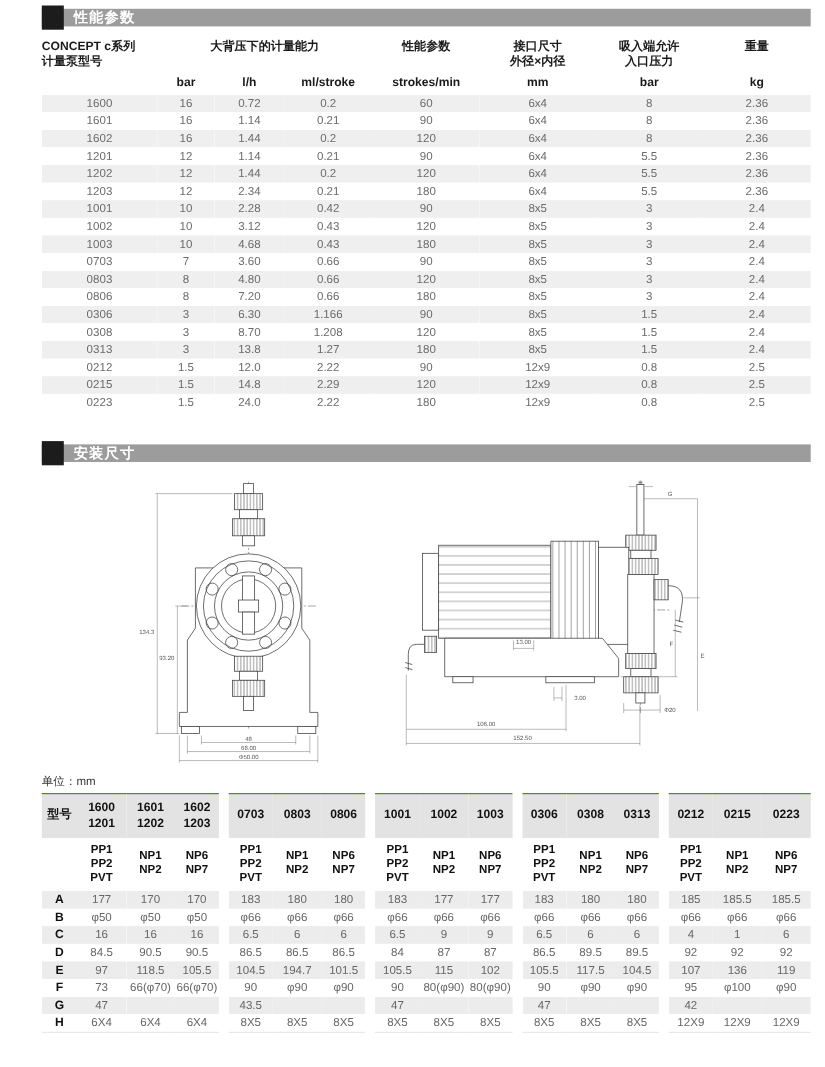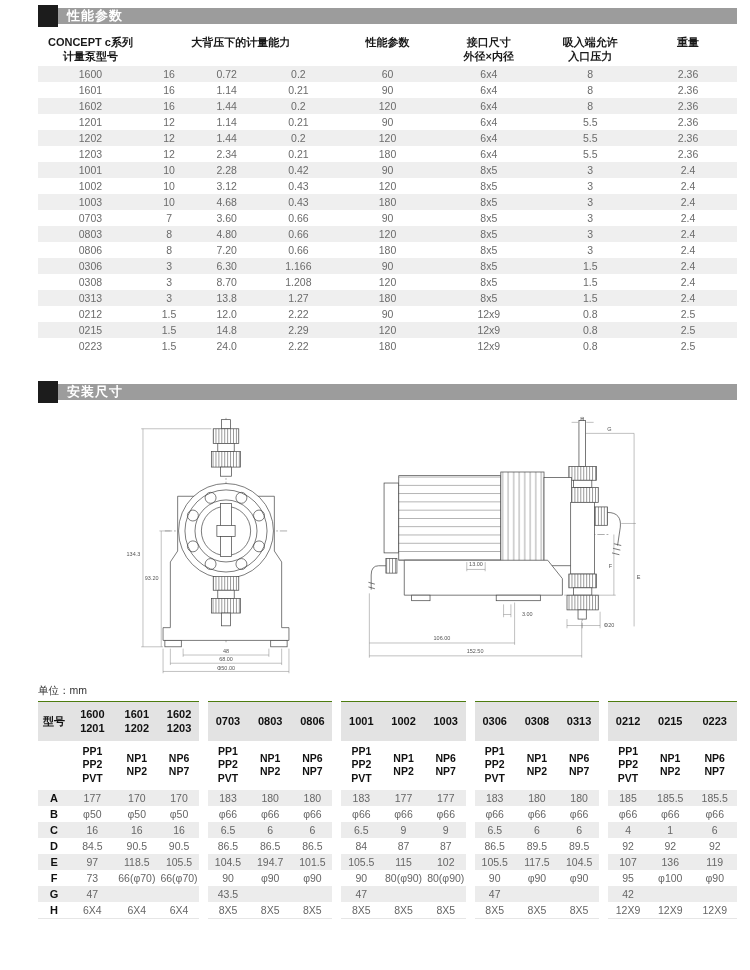--- a/index.html
+++ b/index.html
@@ -22,21 +22,21 @@
   }
 
   
   table { border-collapse:collapse; width:100%; table-layout:fixed; }
   .perf-table { margin-top:10px; }
   .perf-table thead th {
     font-size:11px; font-weight:bold; color:#1a1a1a;
     white-space:pre-line; line-height:1.3; vertical-align:top;
     padding:1px 0 2px; text-align:center;
   }
-  .perf-table thead th.left { text-align:center; }
+  .perf-table thead th.left { text-align:left; }
   .perf-table thead tr.units th { padding:2px 0 4px; vertical-align:bottom; }
   .perf-table tbody td {
     font-size:10.5px; color:#6b6b6b; text-align:center;
     height:16px; padding:0; overflow:hidden;
   }
   .perf-table tbody tr:nth-child(odd) { background:#efefef; }
 
   .install-gap { height:30px; }
 
   
@@ -103,20 +103,30 @@
       <tr>
         <th class="left">CONCEPT c系列
 计量泵型号</th>
         <th colspan="3">大背压下的计量能力</th>
         <th>性能参数</th>
         <th>接口尺寸
 外径×内径</th>
         <th>吸入端允许
 入口压力</th>
         <th>重量</th>
+      </tr>
+      <tr class="units">
+        <th></th>
+        <th>bar</th>
+        <th>l/h</th>
+        <th>ml/stroke</th>
+        <th>strokes/min</th>
+        <th>mm</th>
+        <th>bar</th>
+        <th>kg</th>
       </tr>
     </thead>
     <tbody>
         <tr>
           <td>1600</td>
           <td>16</td>
           <td>0.72</td>
           <td>0.2</td>
           <td>60</td>
           <td>6x4</td>

